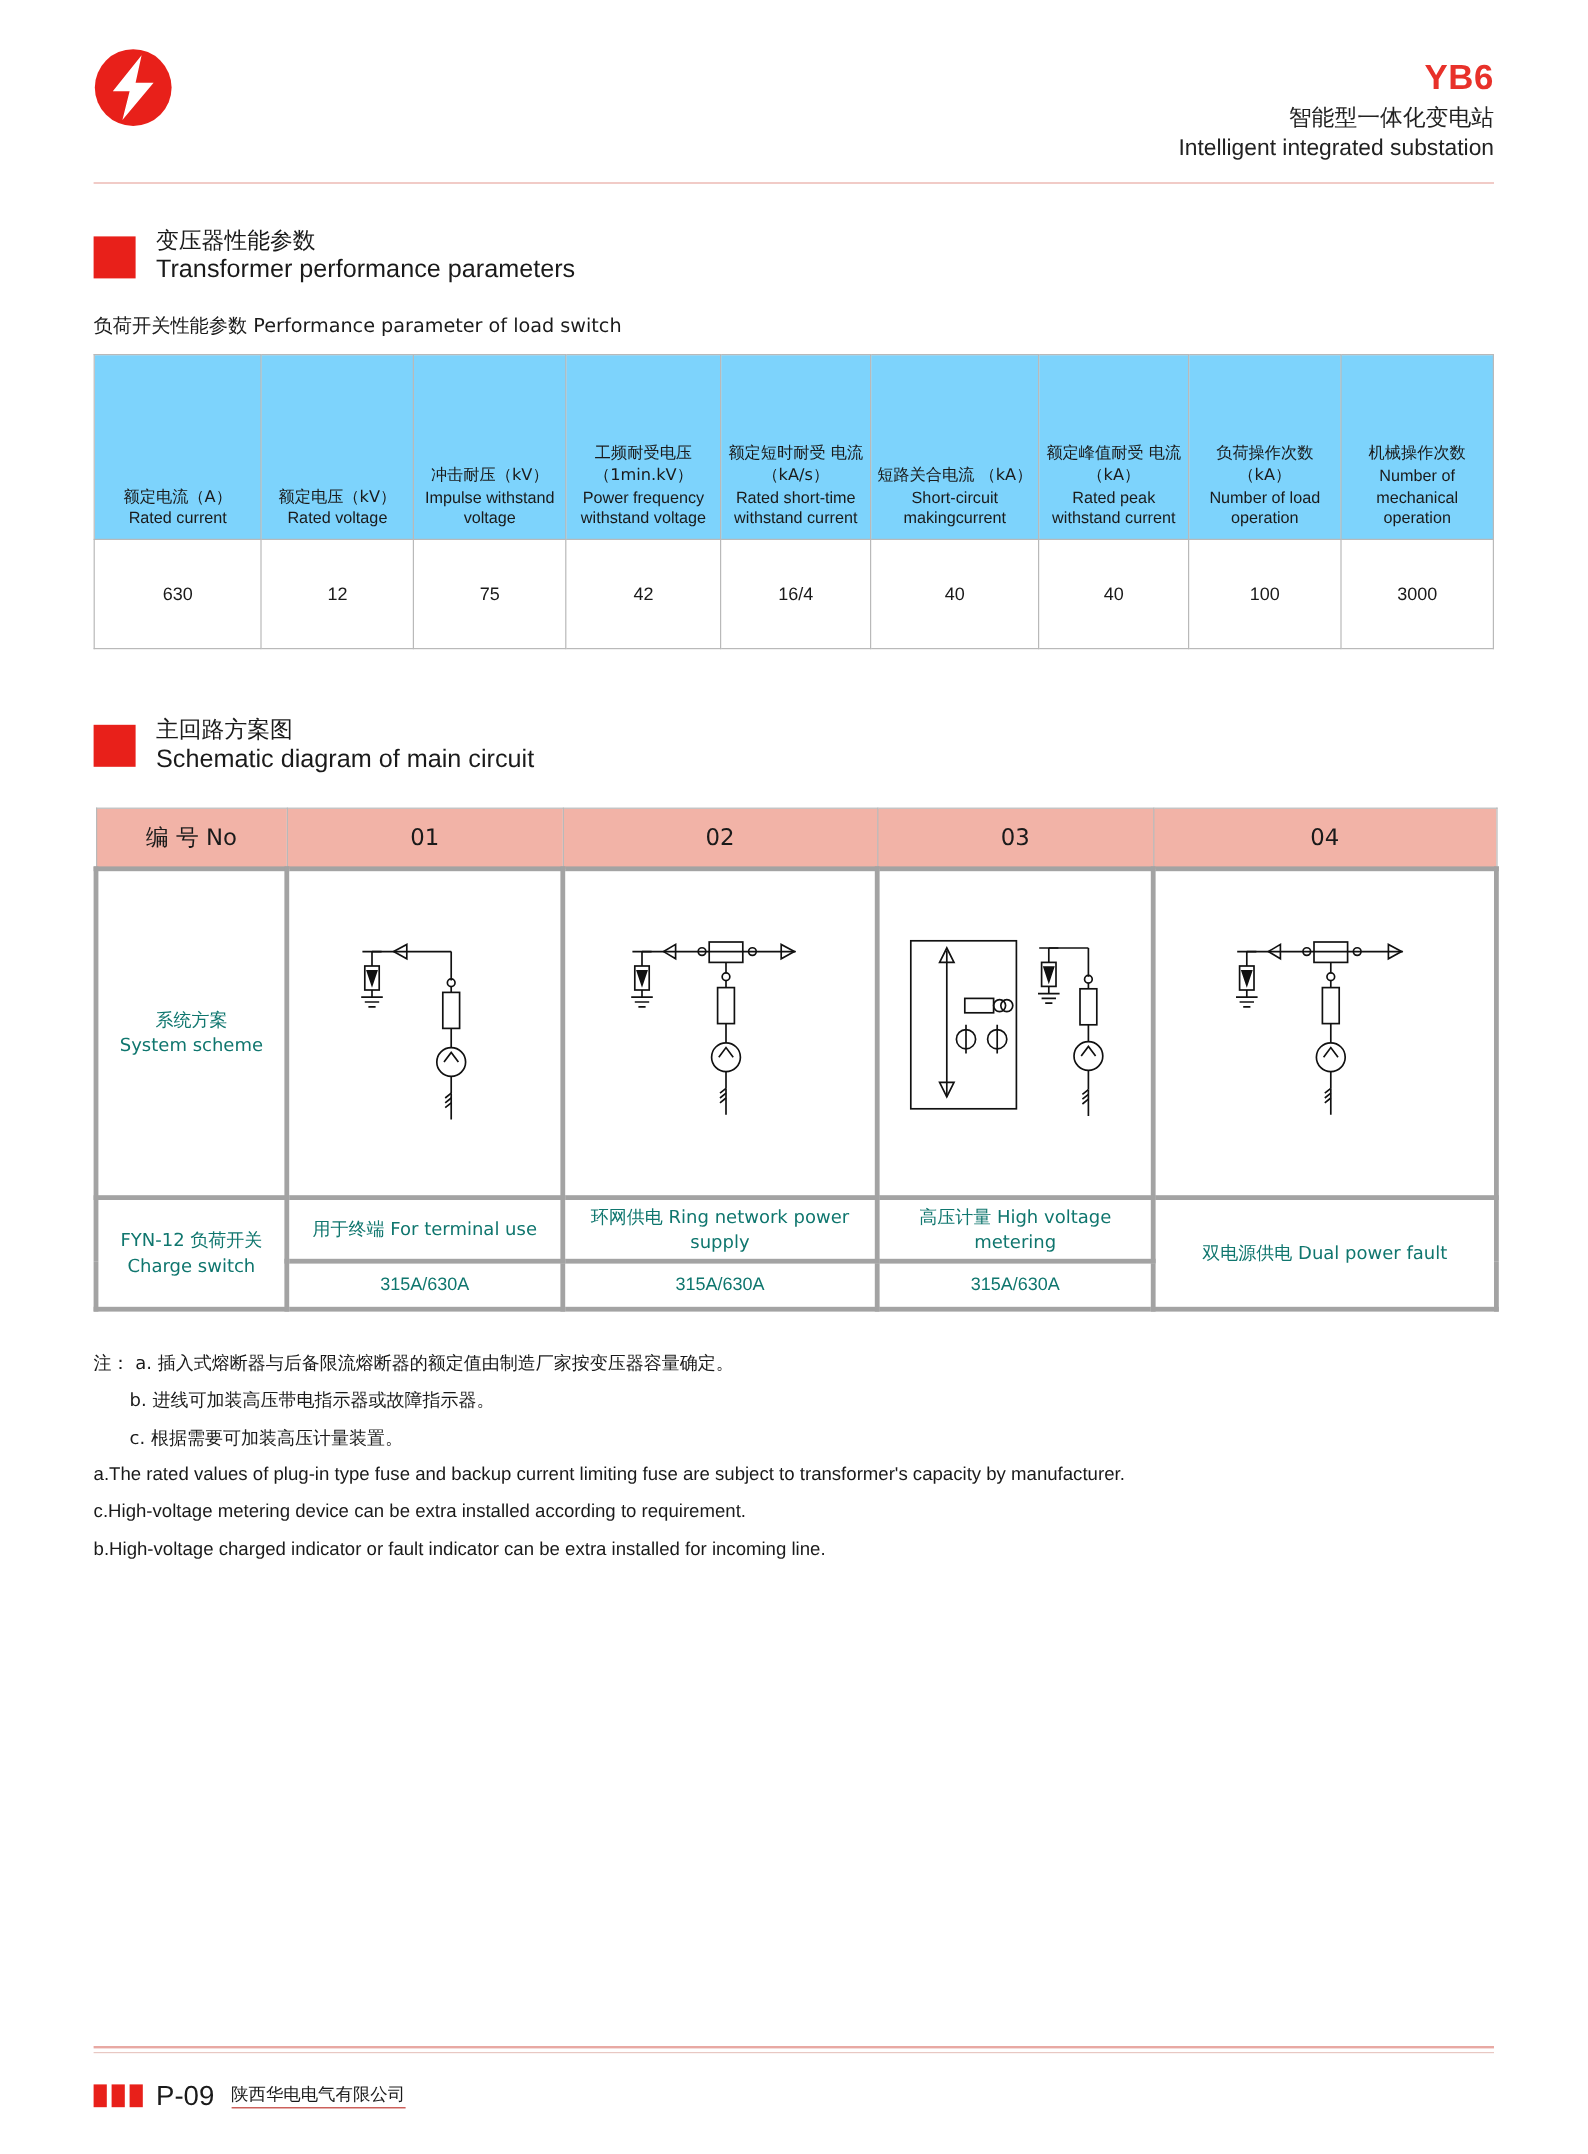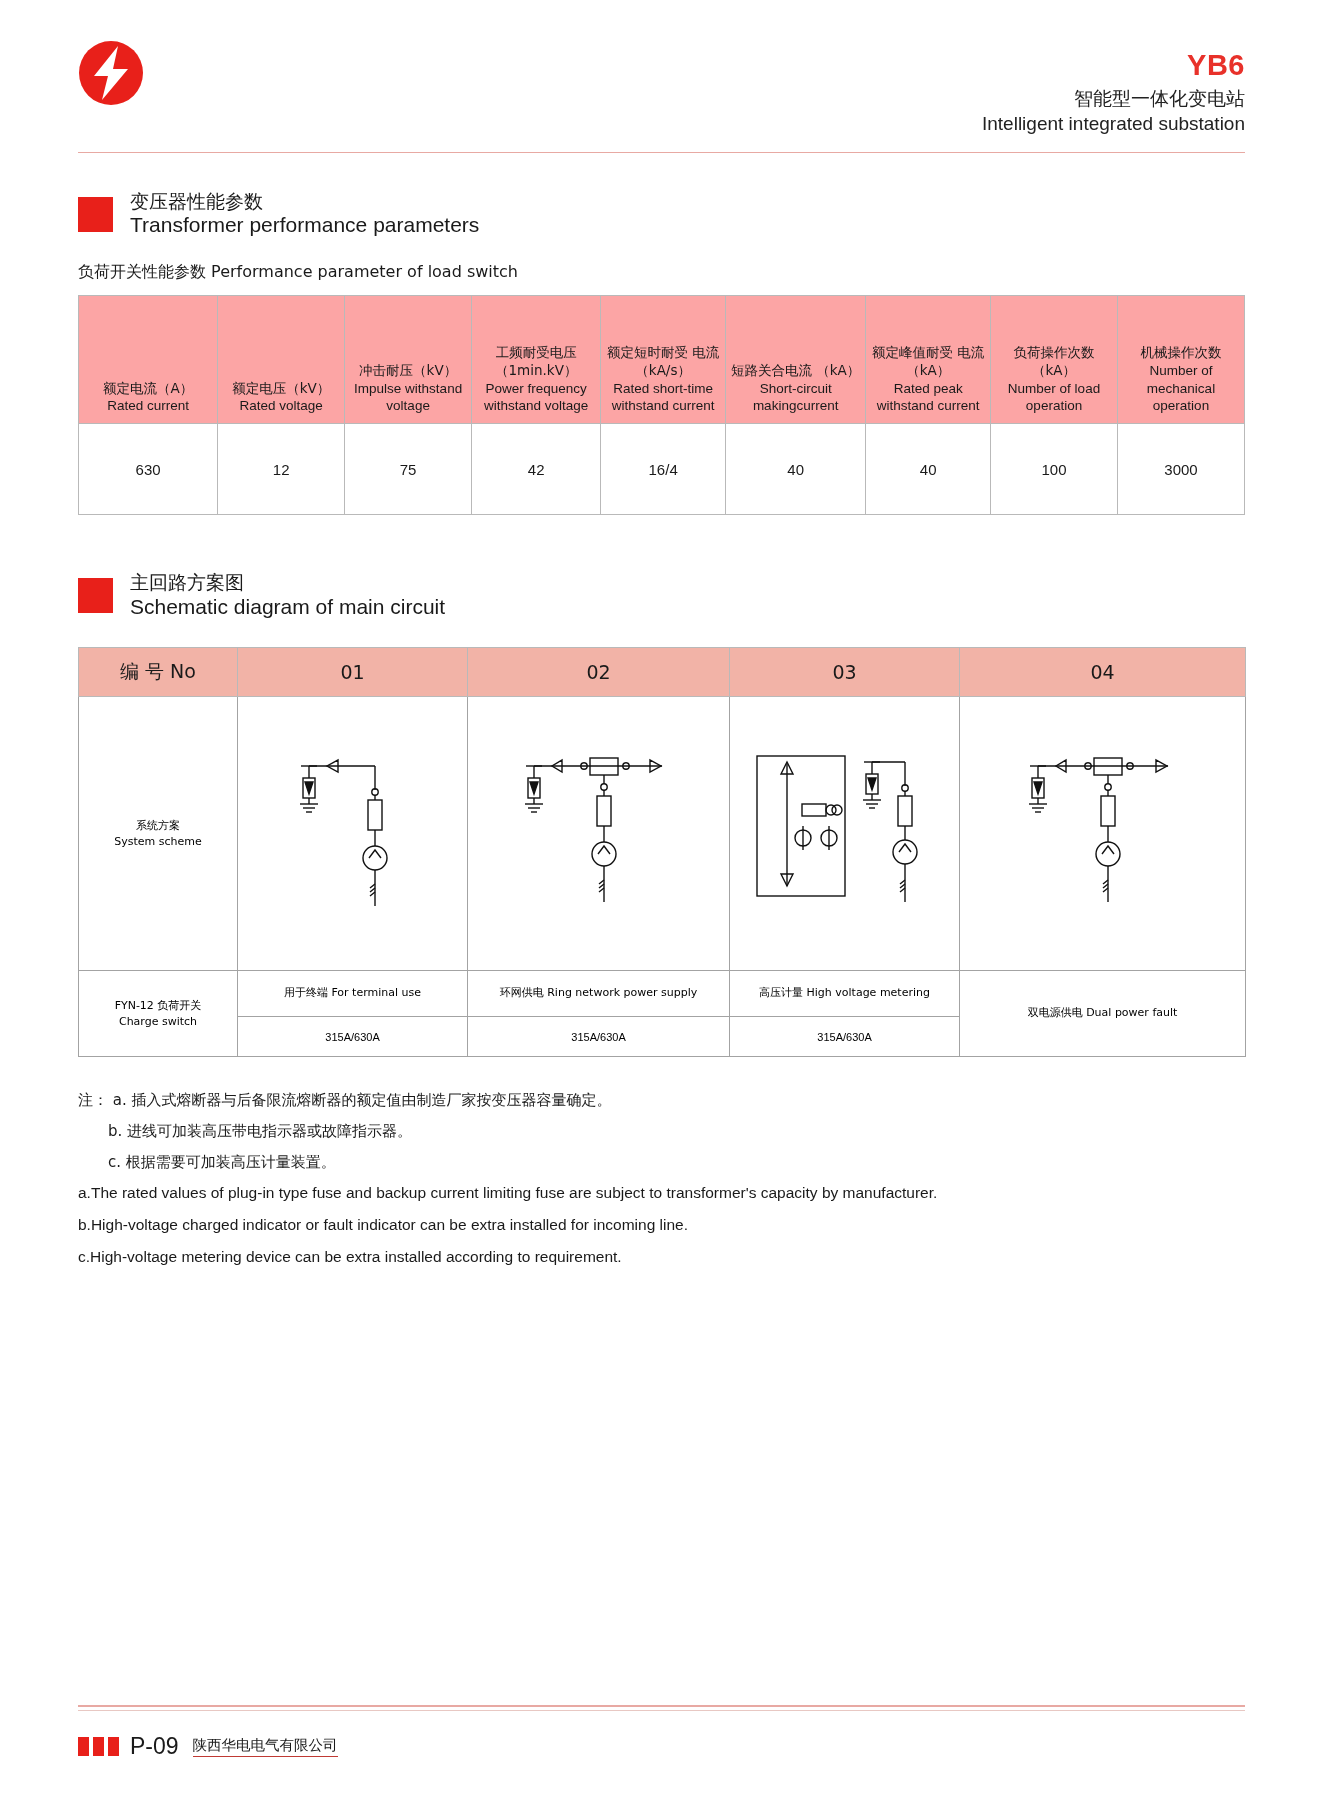--- a/index.html
+++ b/index.html
@@ -122,28 +122,28 @@
   }
 
   
   .tbl-wrap { margin: 0 78px; }
   table.spec {
     width: 1167px;
     border-collapse: collapse;
     table-layout: fixed;
   }
   table.spec th {
-    background: #fca5a5;
+    background: #7dd3fc;
     border: 1px solid #b9b9b9;
     font-weight: 400;
     font-size: 13.5px;
     line-height: 1.32;
     padding: 8px 3px;
     vertical-align: bottom;
-    height: 128px;
+    height: 154px;
     color: #1a1a1a;
     font-family: "DejaVu Sans", sans-serif;
   }
   table.spec th .en {
     font-family: "Liberation Sans", sans-serif;
   }
   table.spec td {
     border: 1px solid #b9b9b9;
     border-top: none;
     font-size: 15px;
@@ -163,24 +163,24 @@
   table.sch th {
     background: #f2b3a7;
     border: 1px solid #b9b9b9;
     font-weight: 400;
     font-size: 19px;
     padding: 11px 4px;
     color: #1a1a1a;
     font-family: "DejaVu Sans", sans-serif;
   }
   table.sch td {
-    border: 1px solid #a3a3a3;
-    font-size: 11px;
+    border: 4px solid #a3a3a3;
+    font-size: 15px;
     text-align: center;
-    color: #000000;
+    color: #0f766e;
     vertical-align: middle;
   }
   td.scheme-label {
     font-size: 15px;
     line-height: 1.4;
     font-family: "DejaVu Sans", sans-serif;
   }
   td.diagram-cell {
     height: 274px;
     padding: 0;
@@ -560,22 +560,22 @@
       </tr>
     </tbody>
   </table>
 </div>
 
 <div class="notes">
   <div class="ln">注： a. 插入式熔断器与后备限流熔断器的额定值由制造厂家按变压器容量确定。</div>
   <div class="ln indent">b. 进线可加装高压带电指示器或故障指示器。</div>
   <div class="ln indent">c. 根据需要可加装高压计量装置。</div>
   <div class="ln en">a.The rated values of plug-in type fuse and backup current limiting fuse are subject to transformer's  capacity by manufacturer.</div>
+  <div class="ln en">c.High-voltage metering device can be extra installed according to requirement.</div>
   <div class="ln en">b.High-voltage charged indicator or fault indicator can be extra installed for incoming line.</div>
-  <div class="ln en">c.High-voltage metering device can be extra installed according to requirement.</div>
 </div>
 
 <div class="footer">
   <div class="footer-rule-top"></div>
   <div class="footer-rule-bot"></div>
   <div class="footer-inner">
     <div class="footer-bars">
         <i></i>
         <i></i>
         <i></i>

